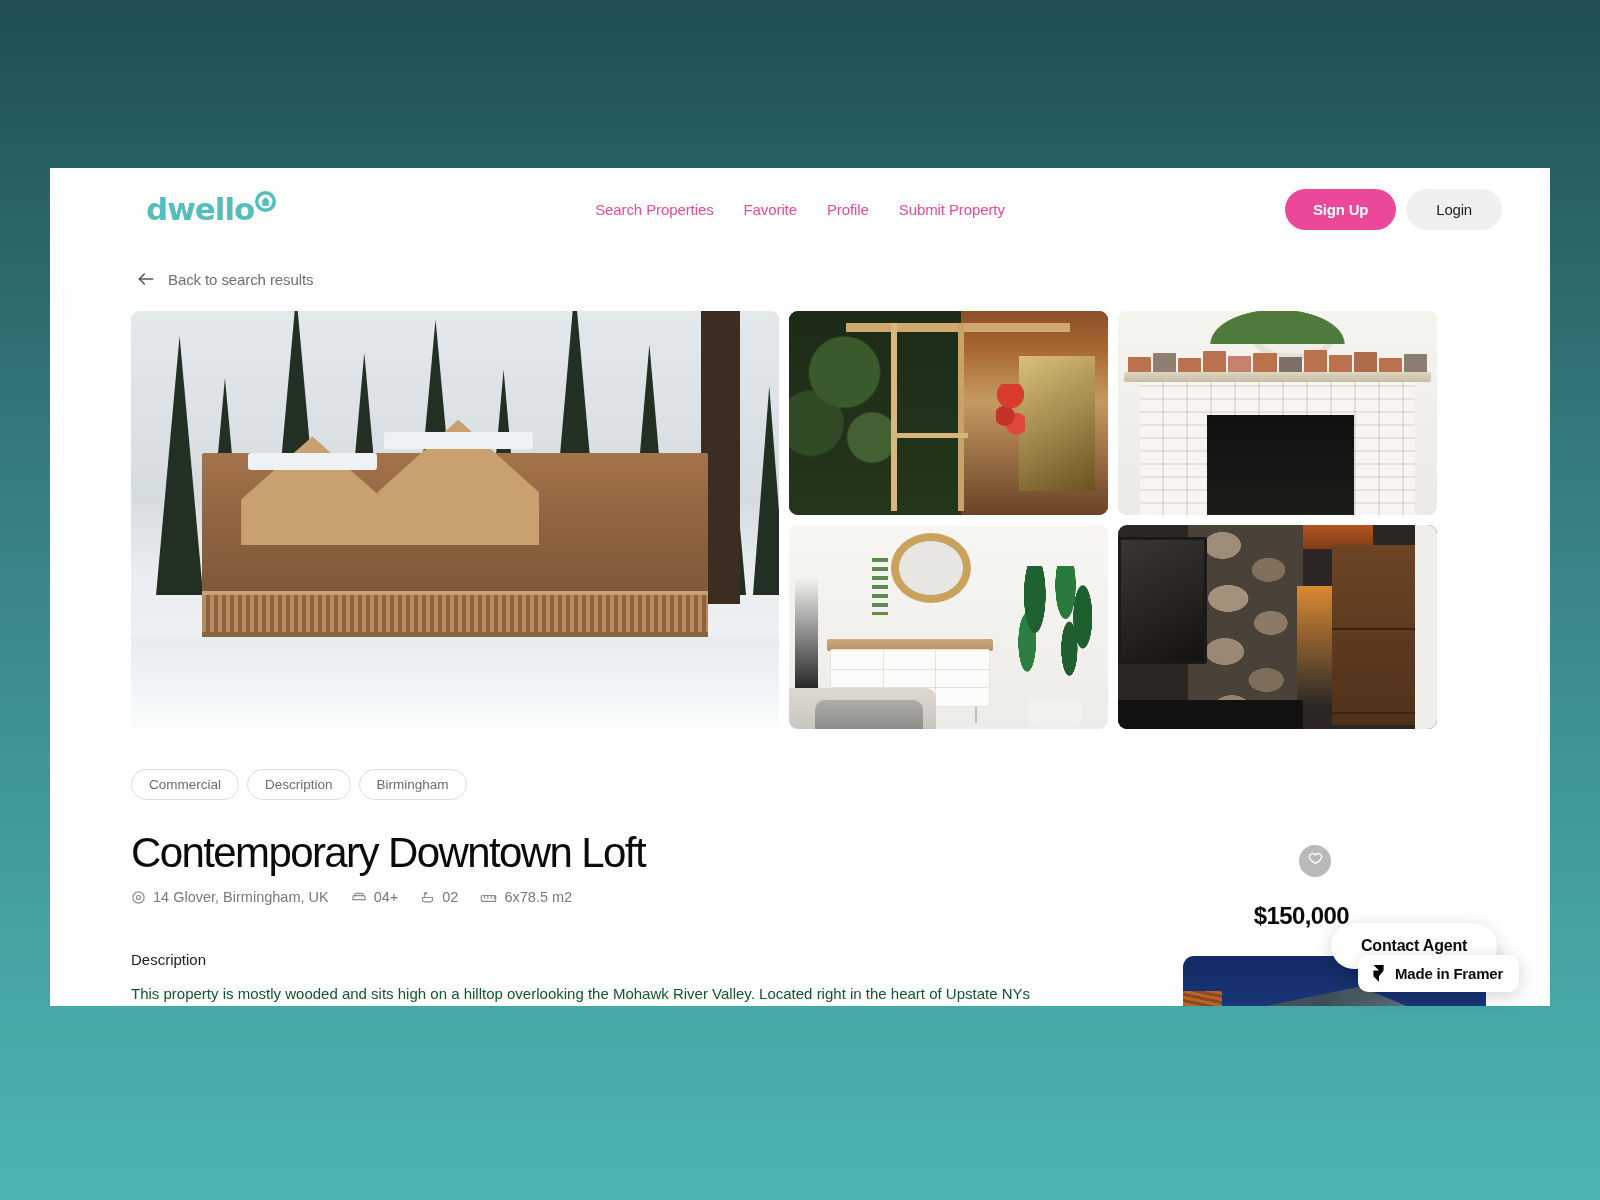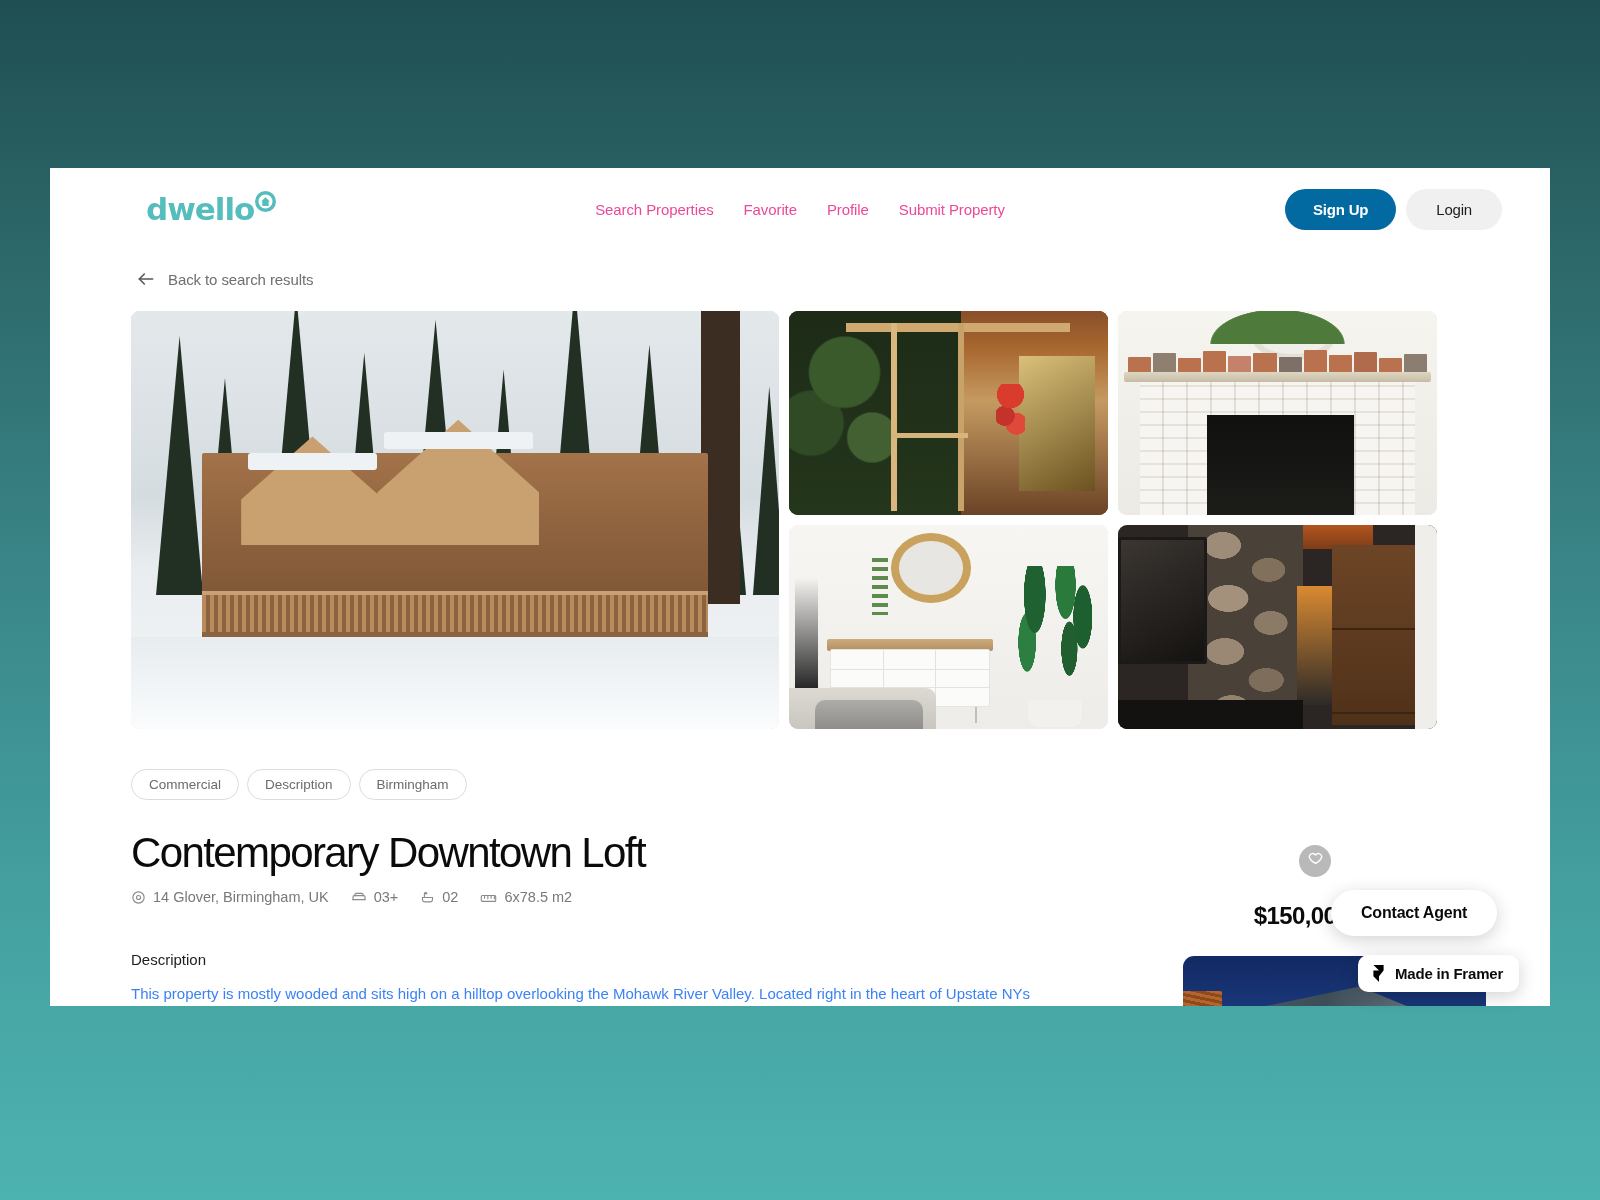--- a/index.html
+++ b/index.html
@@ -53,21 +53,21 @@
     cursor:pointer;
     white-space:nowrap;
     letter-spacing:-0.1px;
   }
 
   .auth {
     margin-left:auto;
     display:flex; gap:10px; align-items:center;
   }
   .btn-signup {
-    background:#0369a1; color:#fff;
+    background:#ec4899; color:#fff;
     font-size:15px; font-weight:700;
     padding:12px 28px;
     border-radius:30px;
     border:none; cursor:pointer;
     font-family:"Liberation Sans", sans-serif;
     letter-spacing:-0.2px;
   }
   .btn-login {
     background:#f0f0f0; color:#1d1d1f;
     font-size:15px; font-weight:400;
@@ -283,21 +283,21 @@
   .meta-item { display:flex; align-items:center; gap:7px; white-space:nowrap; }
   .meta-item svg { display:block; flex:none; }
   .desc-head {
     margin-top:46px;
     font-size:15px;
     color:#1d1d1f;
   }
   .desc-body {
     margin-top:14px;
     font-size:15px;
-    color:#3b82f6;
+    color:#14532d;
     line-height:1.55;
     max-width:900px;
   }
 
   .details-right {
     width:360px;
     padding-left:20px;
     position:relative;
     display:flex;
     flex-direction:column;
@@ -326,21 +326,21 @@
     position:absolute;
     left:1133px; top:788px;
     width:303px; height:218px;
     border-radius:11px;
     overflow:hidden;
   }
 
   
   .contact-agent {
     position:absolute;
-    left:1331px; top:890px;
+    left:1331px; top:923px;
     background:#ffffff;
     border-radius:26px;
     padding:14px 30px;
     font-size:16px; font-weight:700;
     color:#0b0b0c;
     letter-spacing:-0.2px;
     box-shadow:0 4px 18px rgba(0,0,0,.18);
     cursor:pointer;
     white-space:nowrap;
   }
@@ -534,21 +534,21 @@
         </span>
 
         <span class="meta-item">
           <span>
             <svg width="16" height="16" viewBox="0 0 24 24" fill="none" stroke="#8a8a90" stroke-width="1.7" stroke-linecap="round">
               <path d="M3 16v-4a2 2 0 0 1 2-2h14a2 2 0 0 1 2 2v4"></path>
               <path d="M3 16h18"></path>
                 <path d="M6 10V8a1.5 1.5 0 0 1 1.5-1.5h9A1.5 1.5 0 0 1 18 8v2"></path>
             </svg>
           </span>
-          <span>03+</span>
+          <span>04+</span>
         </span>
 
         <span class="meta-item">
           <span>
             <svg width="15" height="15" viewBox="0 0 24 24" fill="none" stroke="#8a8a90" stroke-width="1.7" stroke-linecap="round">
               <path d="M4 12h16v3a4 4 0 0 1-4 4H8a4 4 0 0 1-4-4z"></path>
               <path d="M7 12V6a2 2 0 0 1 4 0"></path>
                 <circle cx="9" cy="5.5" r="0.9" fill="#8a8a90"></circle>
             </svg>
           </span>

